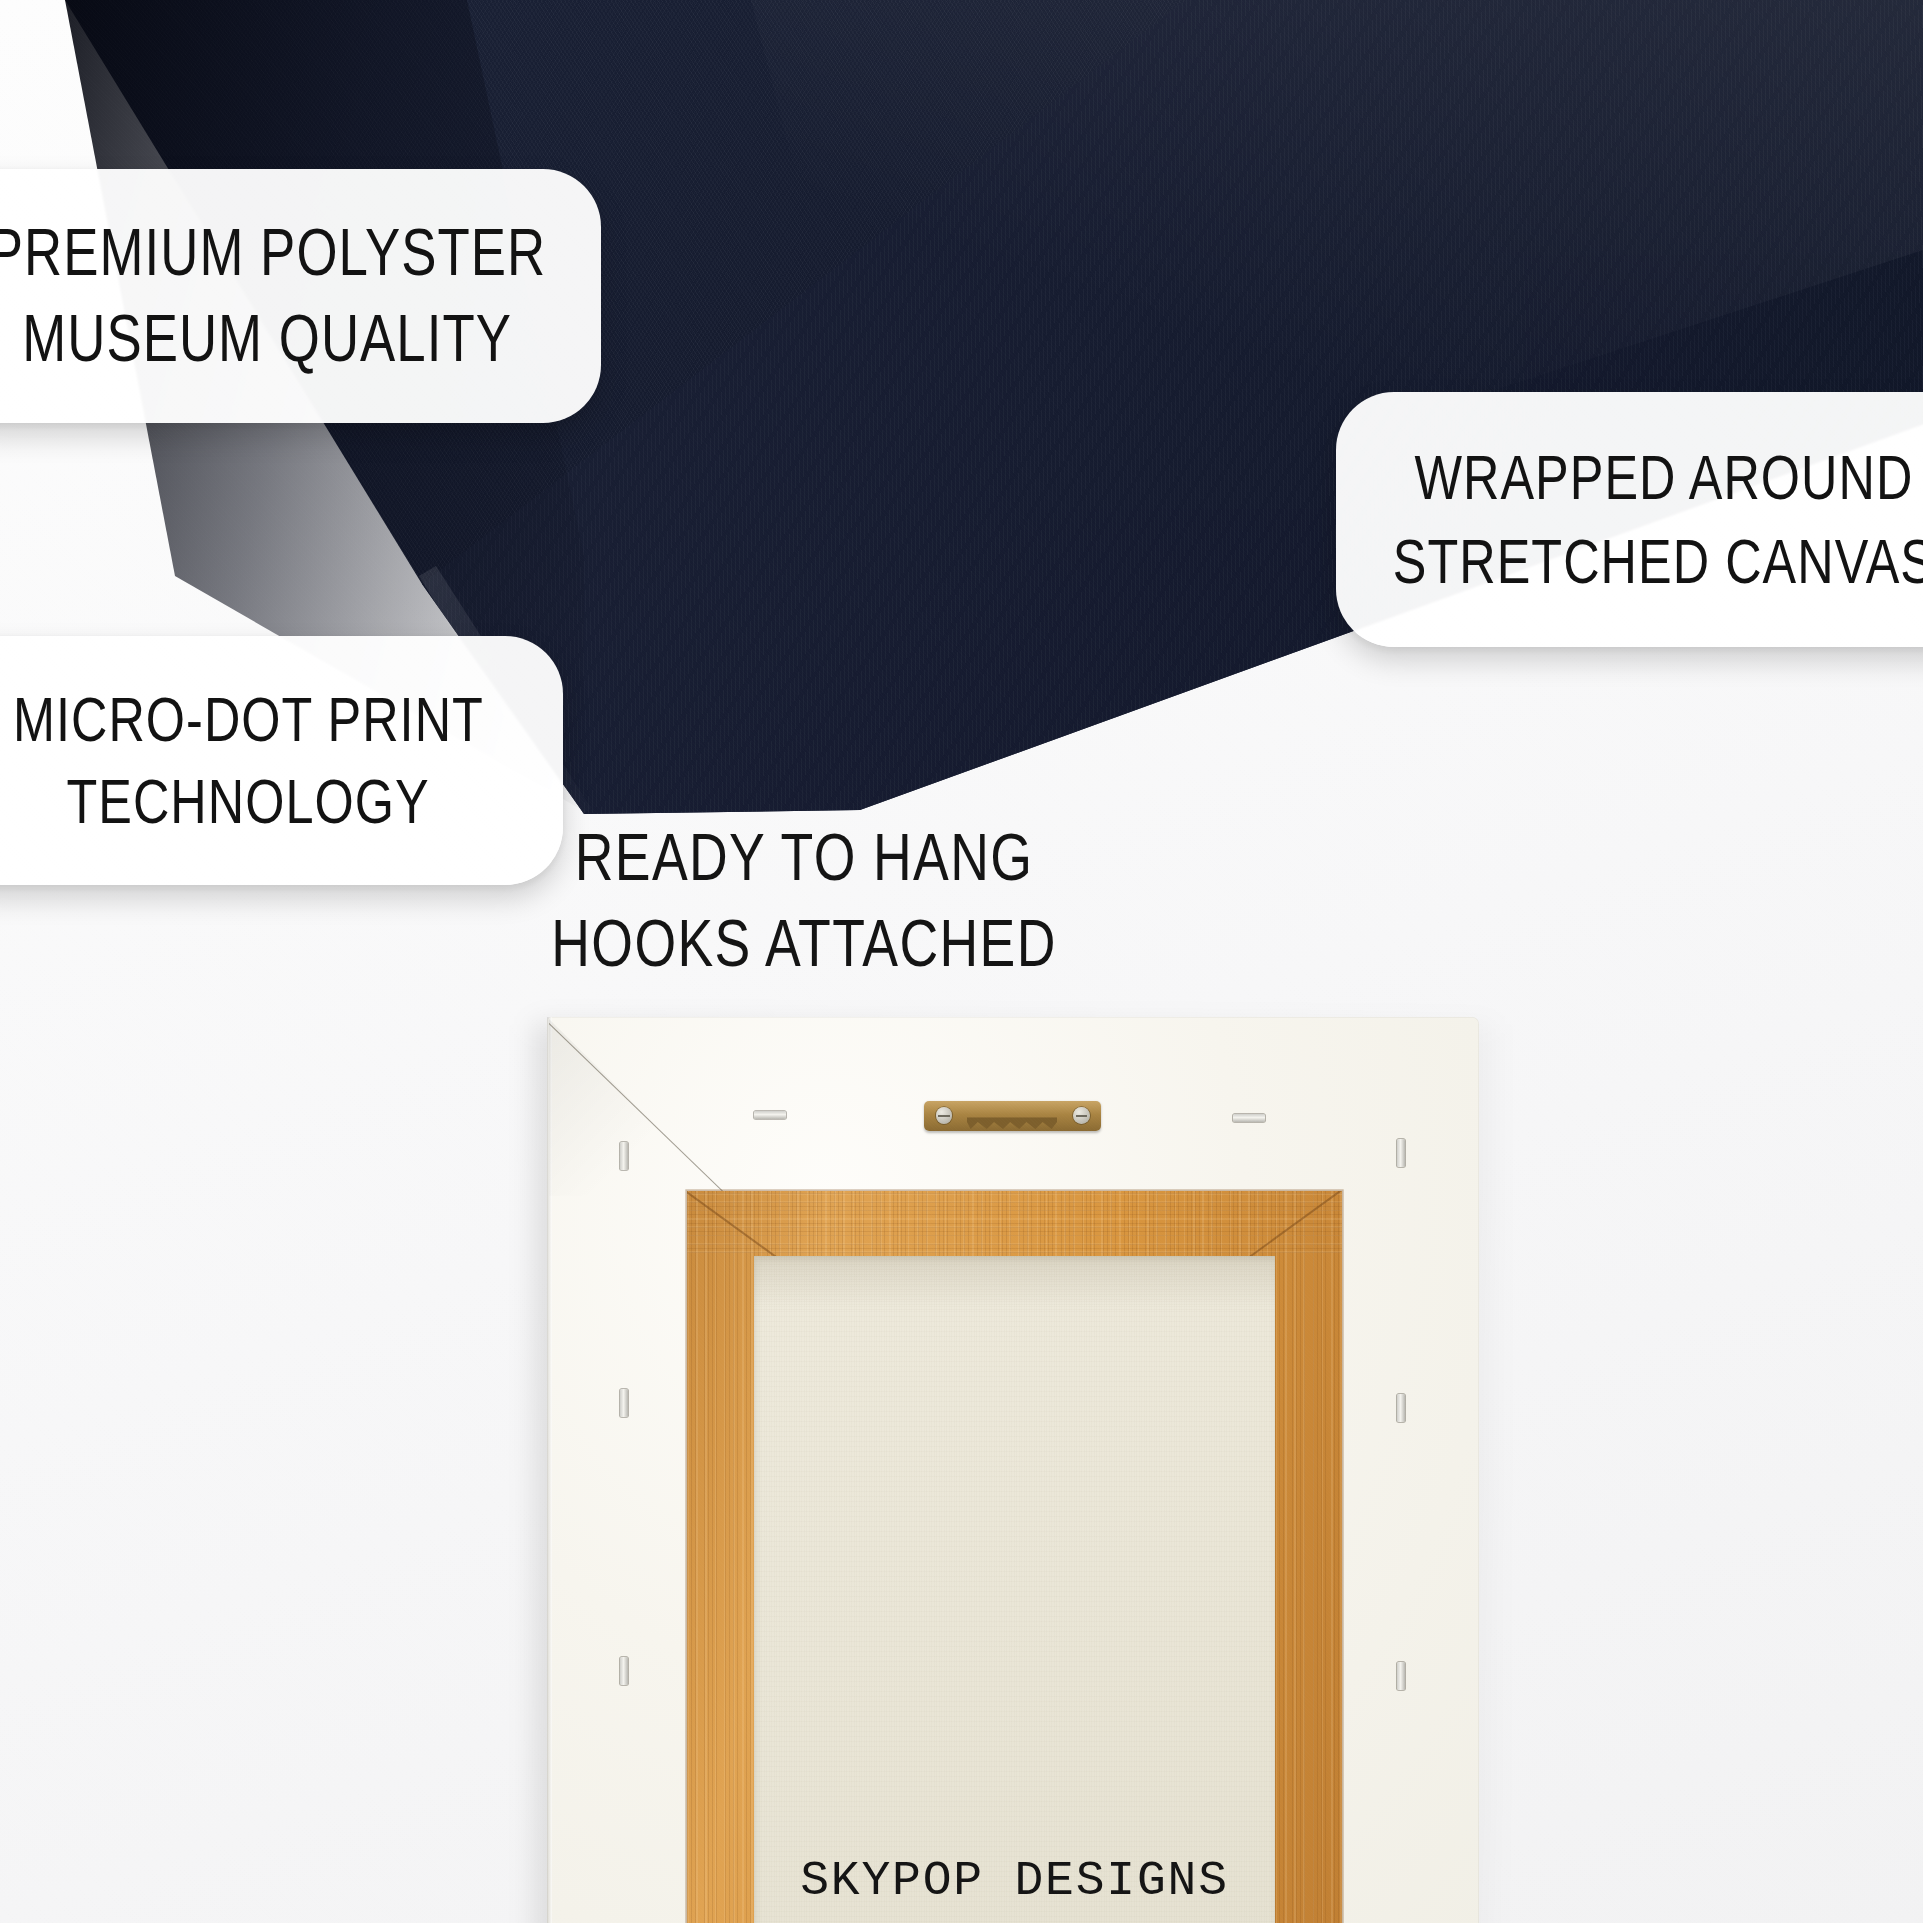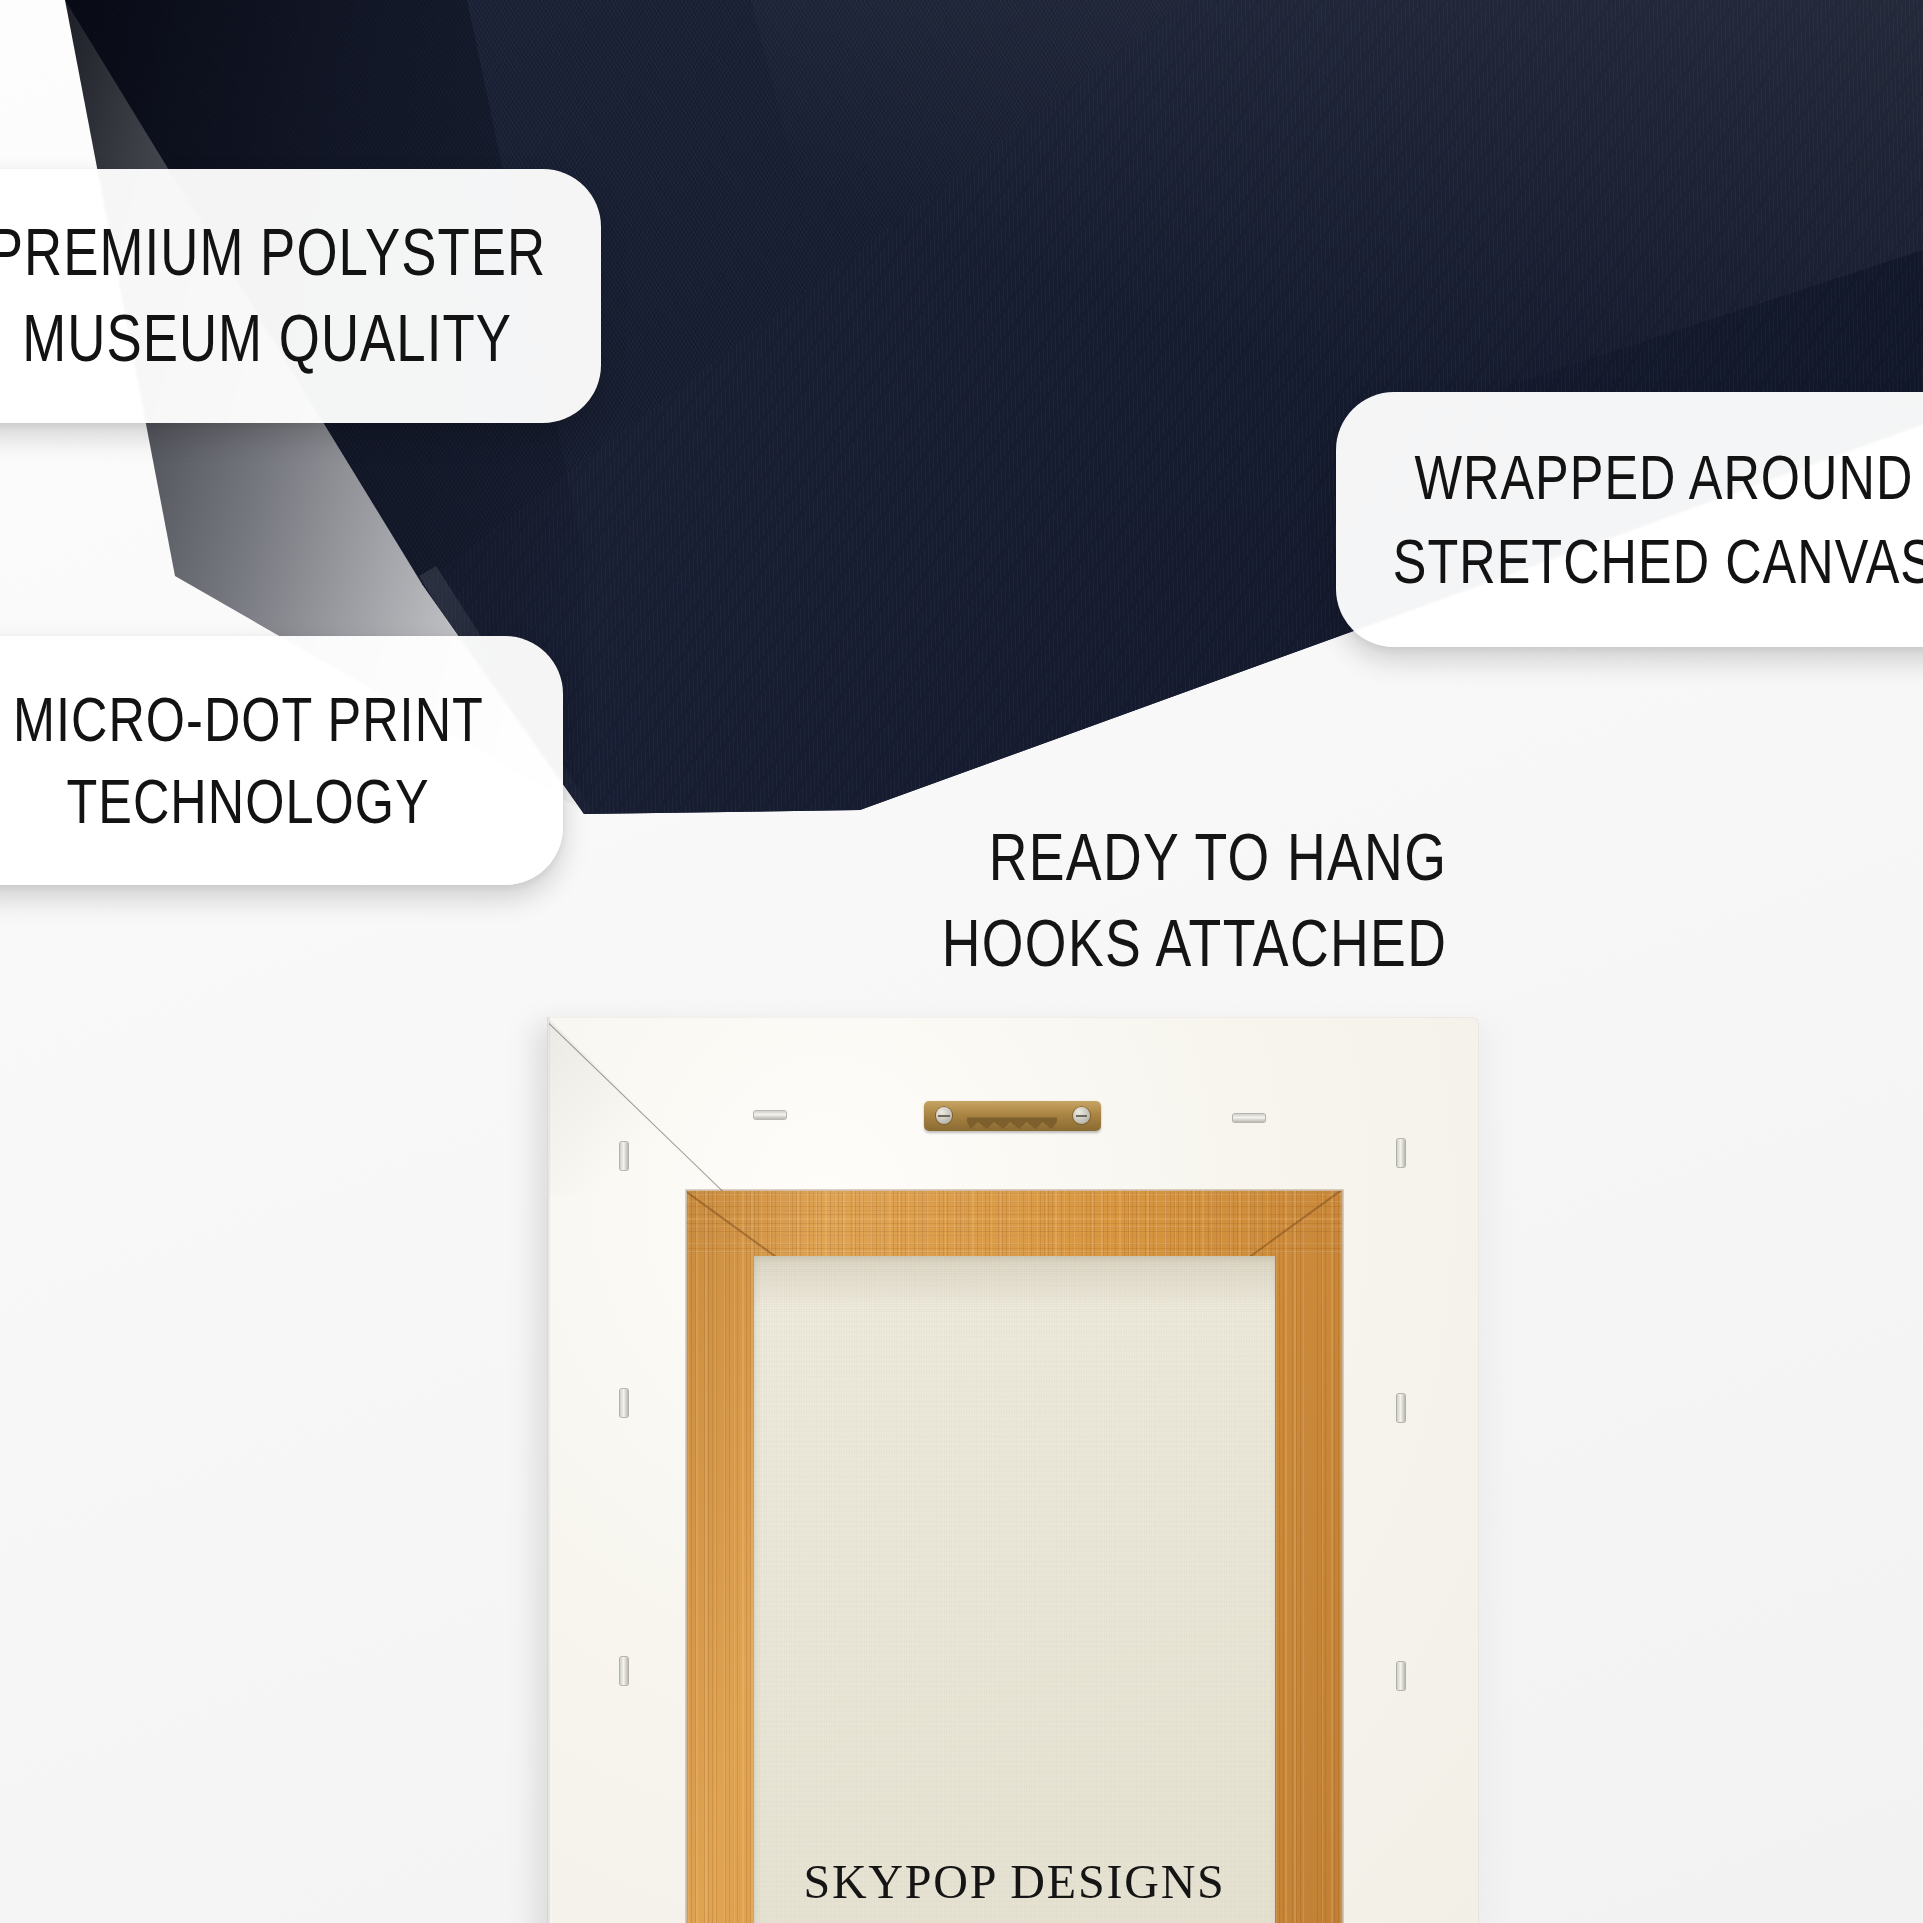--- a/index.html
+++ b/index.html
@@ -108,21 +108,21 @@
     border-top-right-radius: 0;
     border-bottom-right-radius: 0;
   }
   #badge-wrapped .line { font-size: 63px; line-height: 1.32; }
 
   
   #headline {
     position: absolute;
     left: 0; top: 814px;
     width: 1608px;
-    text-align: right;
+    text-align: center;
     pointer-events: none;
   }
   #headline .line {
     display: block;
     color: #141414;
     font-family: "Liberation Sans Narrow", "Liberation Sans", sans-serif;
     font-size: 67px;
     line-height: 1.28;
     letter-spacing: 1.7px;
     transform: scaleX(0.80);
@@ -238,21 +238,21 @@
     background: linear-gradient(to bottom, rgba(120,105,72,0.16), rgba(120,105,72,0));
   }
 
   
   #brand-text {
     position: absolute;
     left: 207px; top: 837px;
     width: 521px;
     text-align: center;
     color: #141414;
-    font-family: Liberation Serif, serif;
+    font-family: Liberation Mono, monospace;
     font-size: 48px;
     letter-spacing: 1.8px;
   }
 
   
   .staple {
     position: absolute;
     width: 7.5px; height: 28px;
     background: linear-gradient(to right, #cfcfcb 0%, #f4f3ee 45%, #b9b8b2 100%);
     border-radius: 1.7px;

